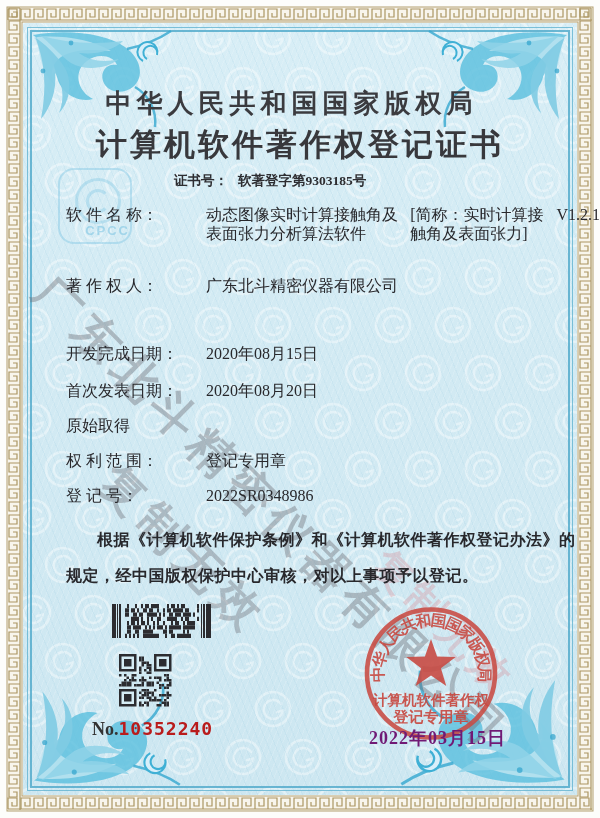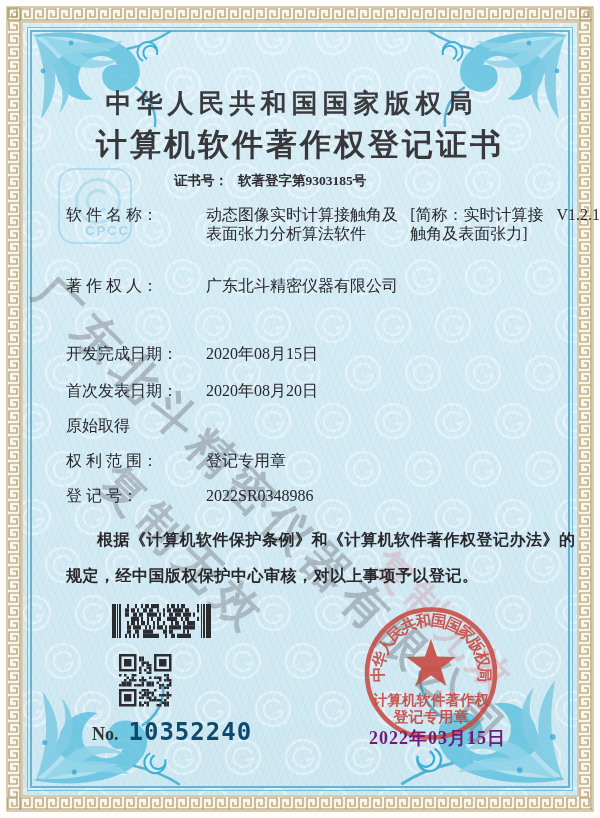--- a/index.html
+++ b/index.html
@@ -49,22 +49,22 @@
   .lb{display:inline-block;width:128px;flex:0 0 128px;}
   .vcol{display:flex;flex-direction:row;gap:3px;}
   
   .stmt{position:absolute;font-size:16px;font-weight:bold;letter-spacing:.5px;color:#28282c;white-space:nowrap;}
   .stmt1{left:97px;top:530px;}
   .stmt2{left:66px;top:566px;}
   
   .barcode{position:absolute;left:112px;top:604px;}
   .qr{position:absolute;left:119px;top:654px;}
   .noline{position:absolute;left:92px;top:718px;font-size:18px;font-weight:bold;color:#333;}
-  .noline .serial{font-family:"DejaVu Sans Mono","Liberation Mono",monospace;color:#0c4a6e;
-      letter-spacing:1px;margin-left:10px;font-size:24px;}
+  .noline .serial{font-family:"DejaVu Sans Mono","Liberation Mono",monospace;color:#b91c1c;
+      letter-spacing:1px;font-size:18px;}
   .sealdate{position:absolute;left:369px;top:726px;font-size:18px;font-weight:bold;color:#701a75;letter-spacing:1px;}
   .seal{position:absolute;left:361px;top:604px;}
 </style>
 </head>
 <body>
 
 <div class="page">
 
   <div class="bg">
     <svg id="emblems" width="554" height="772">

